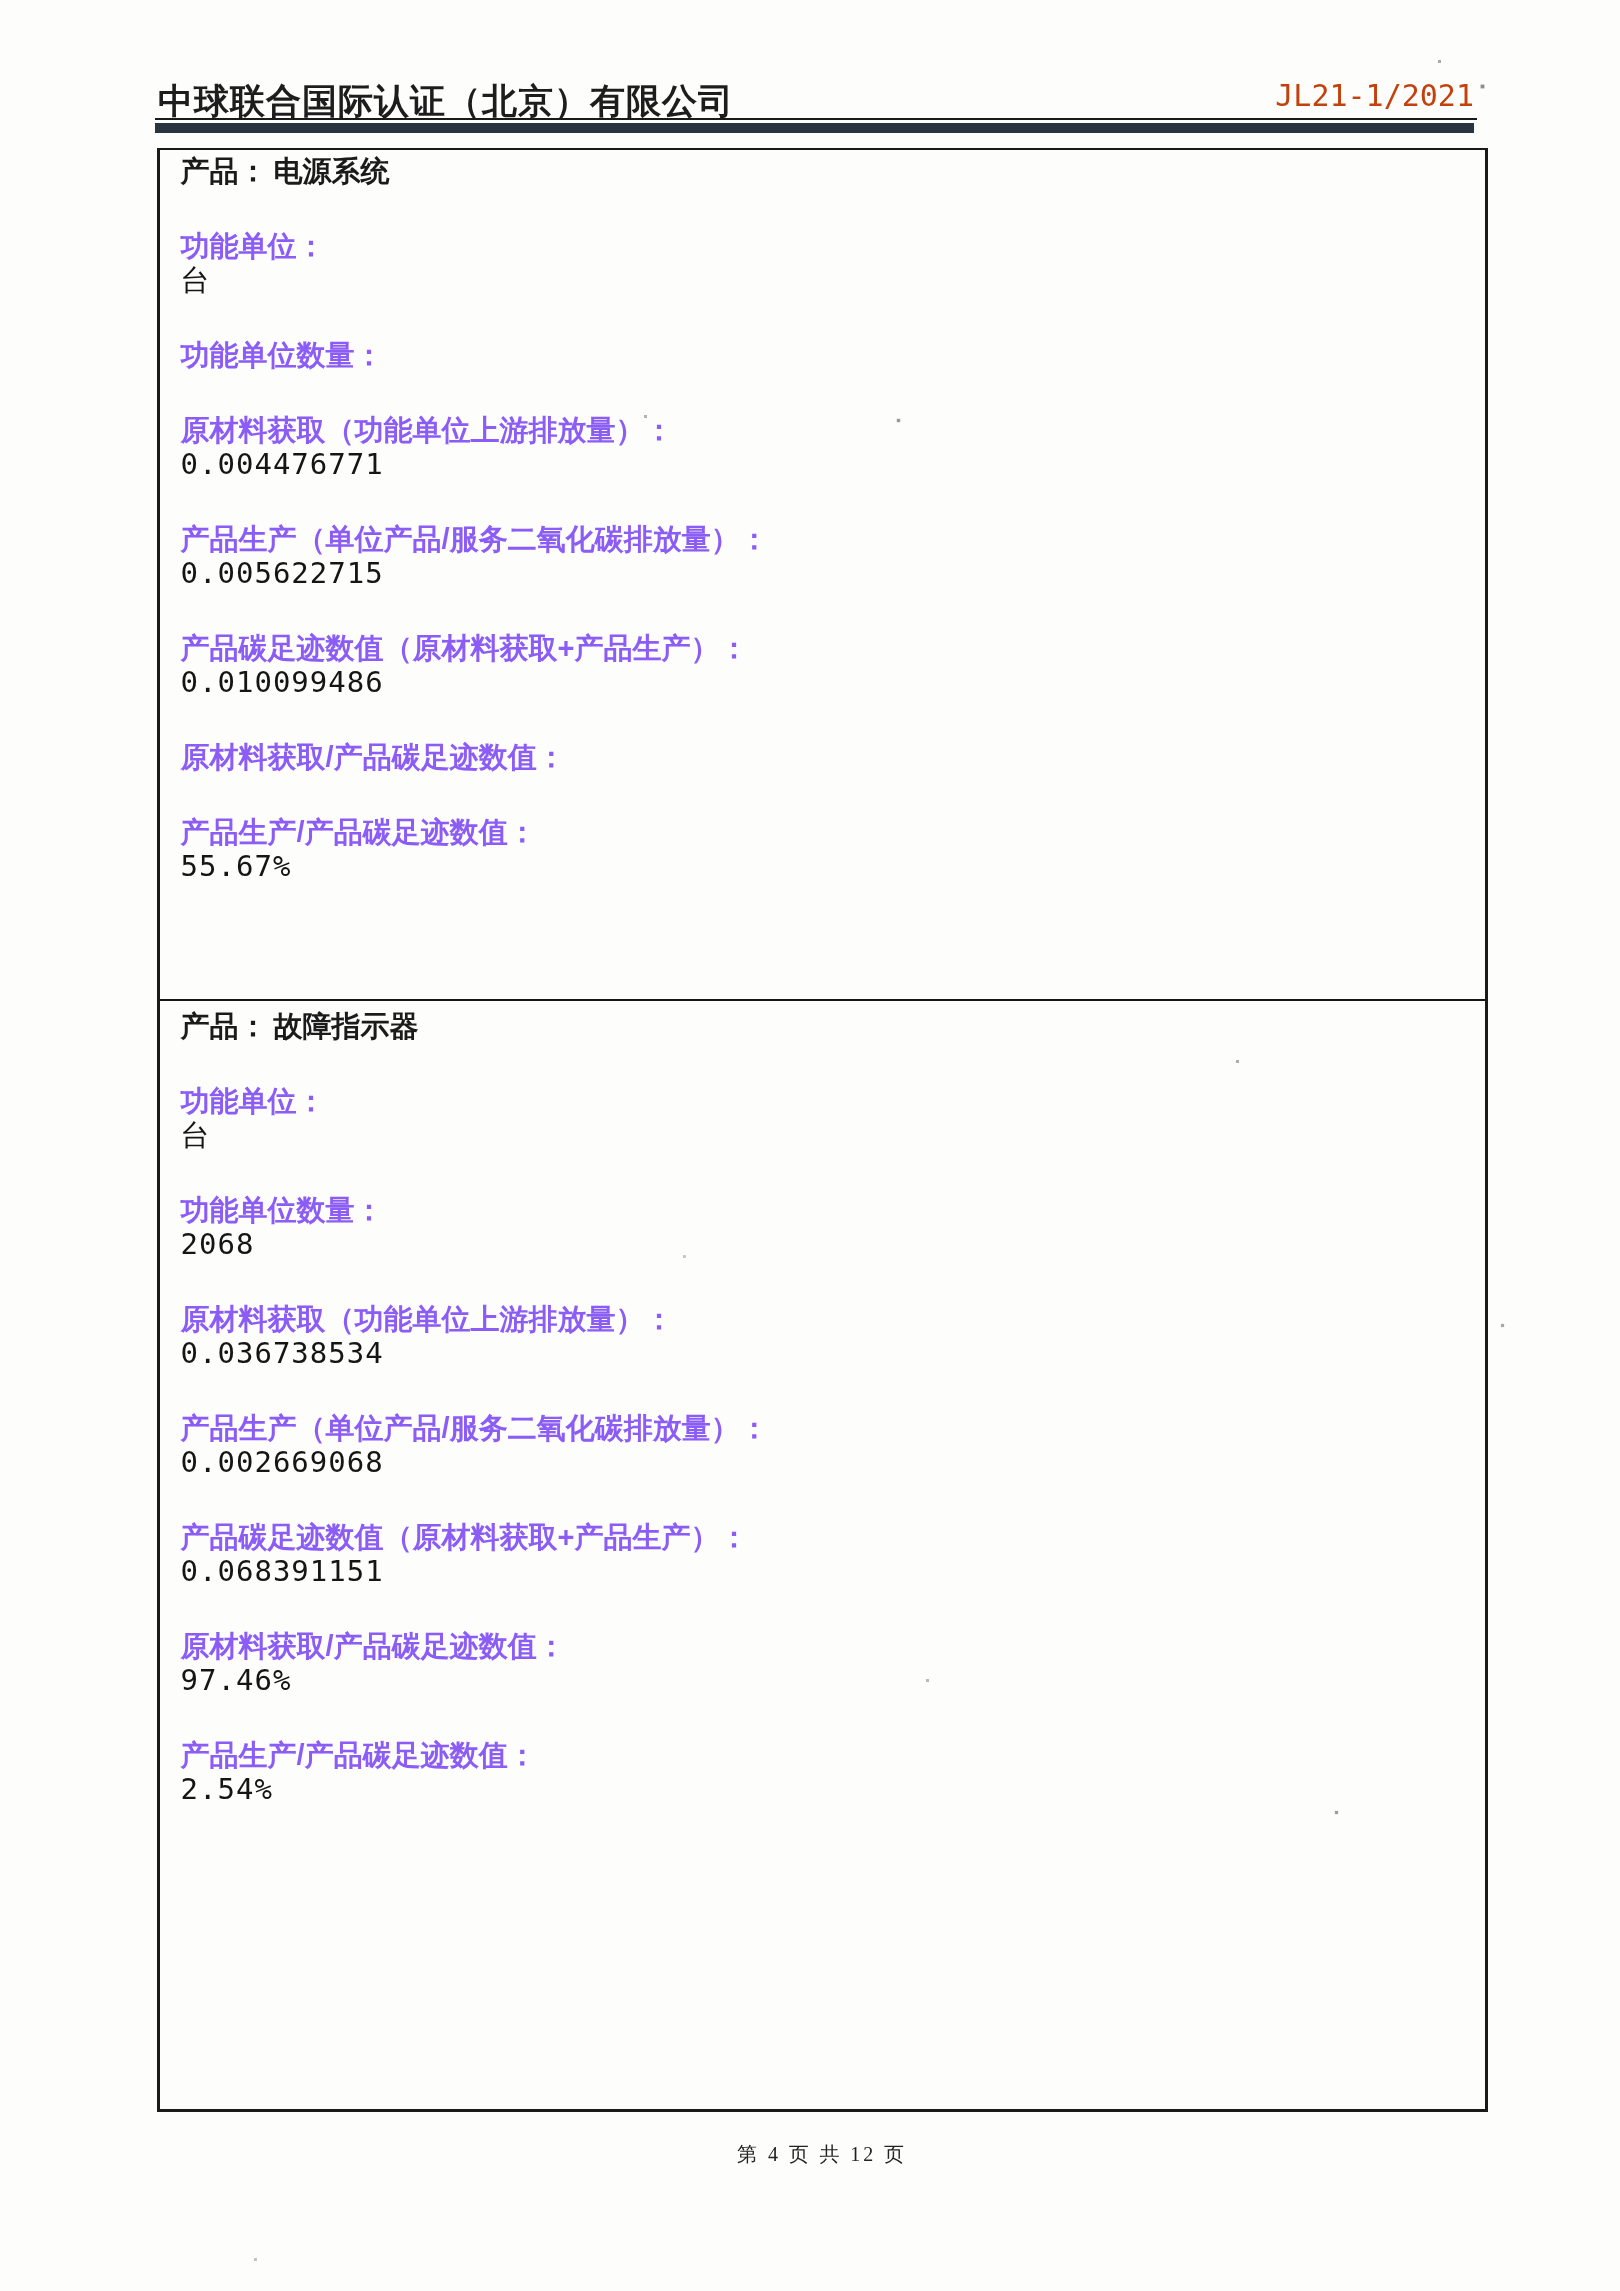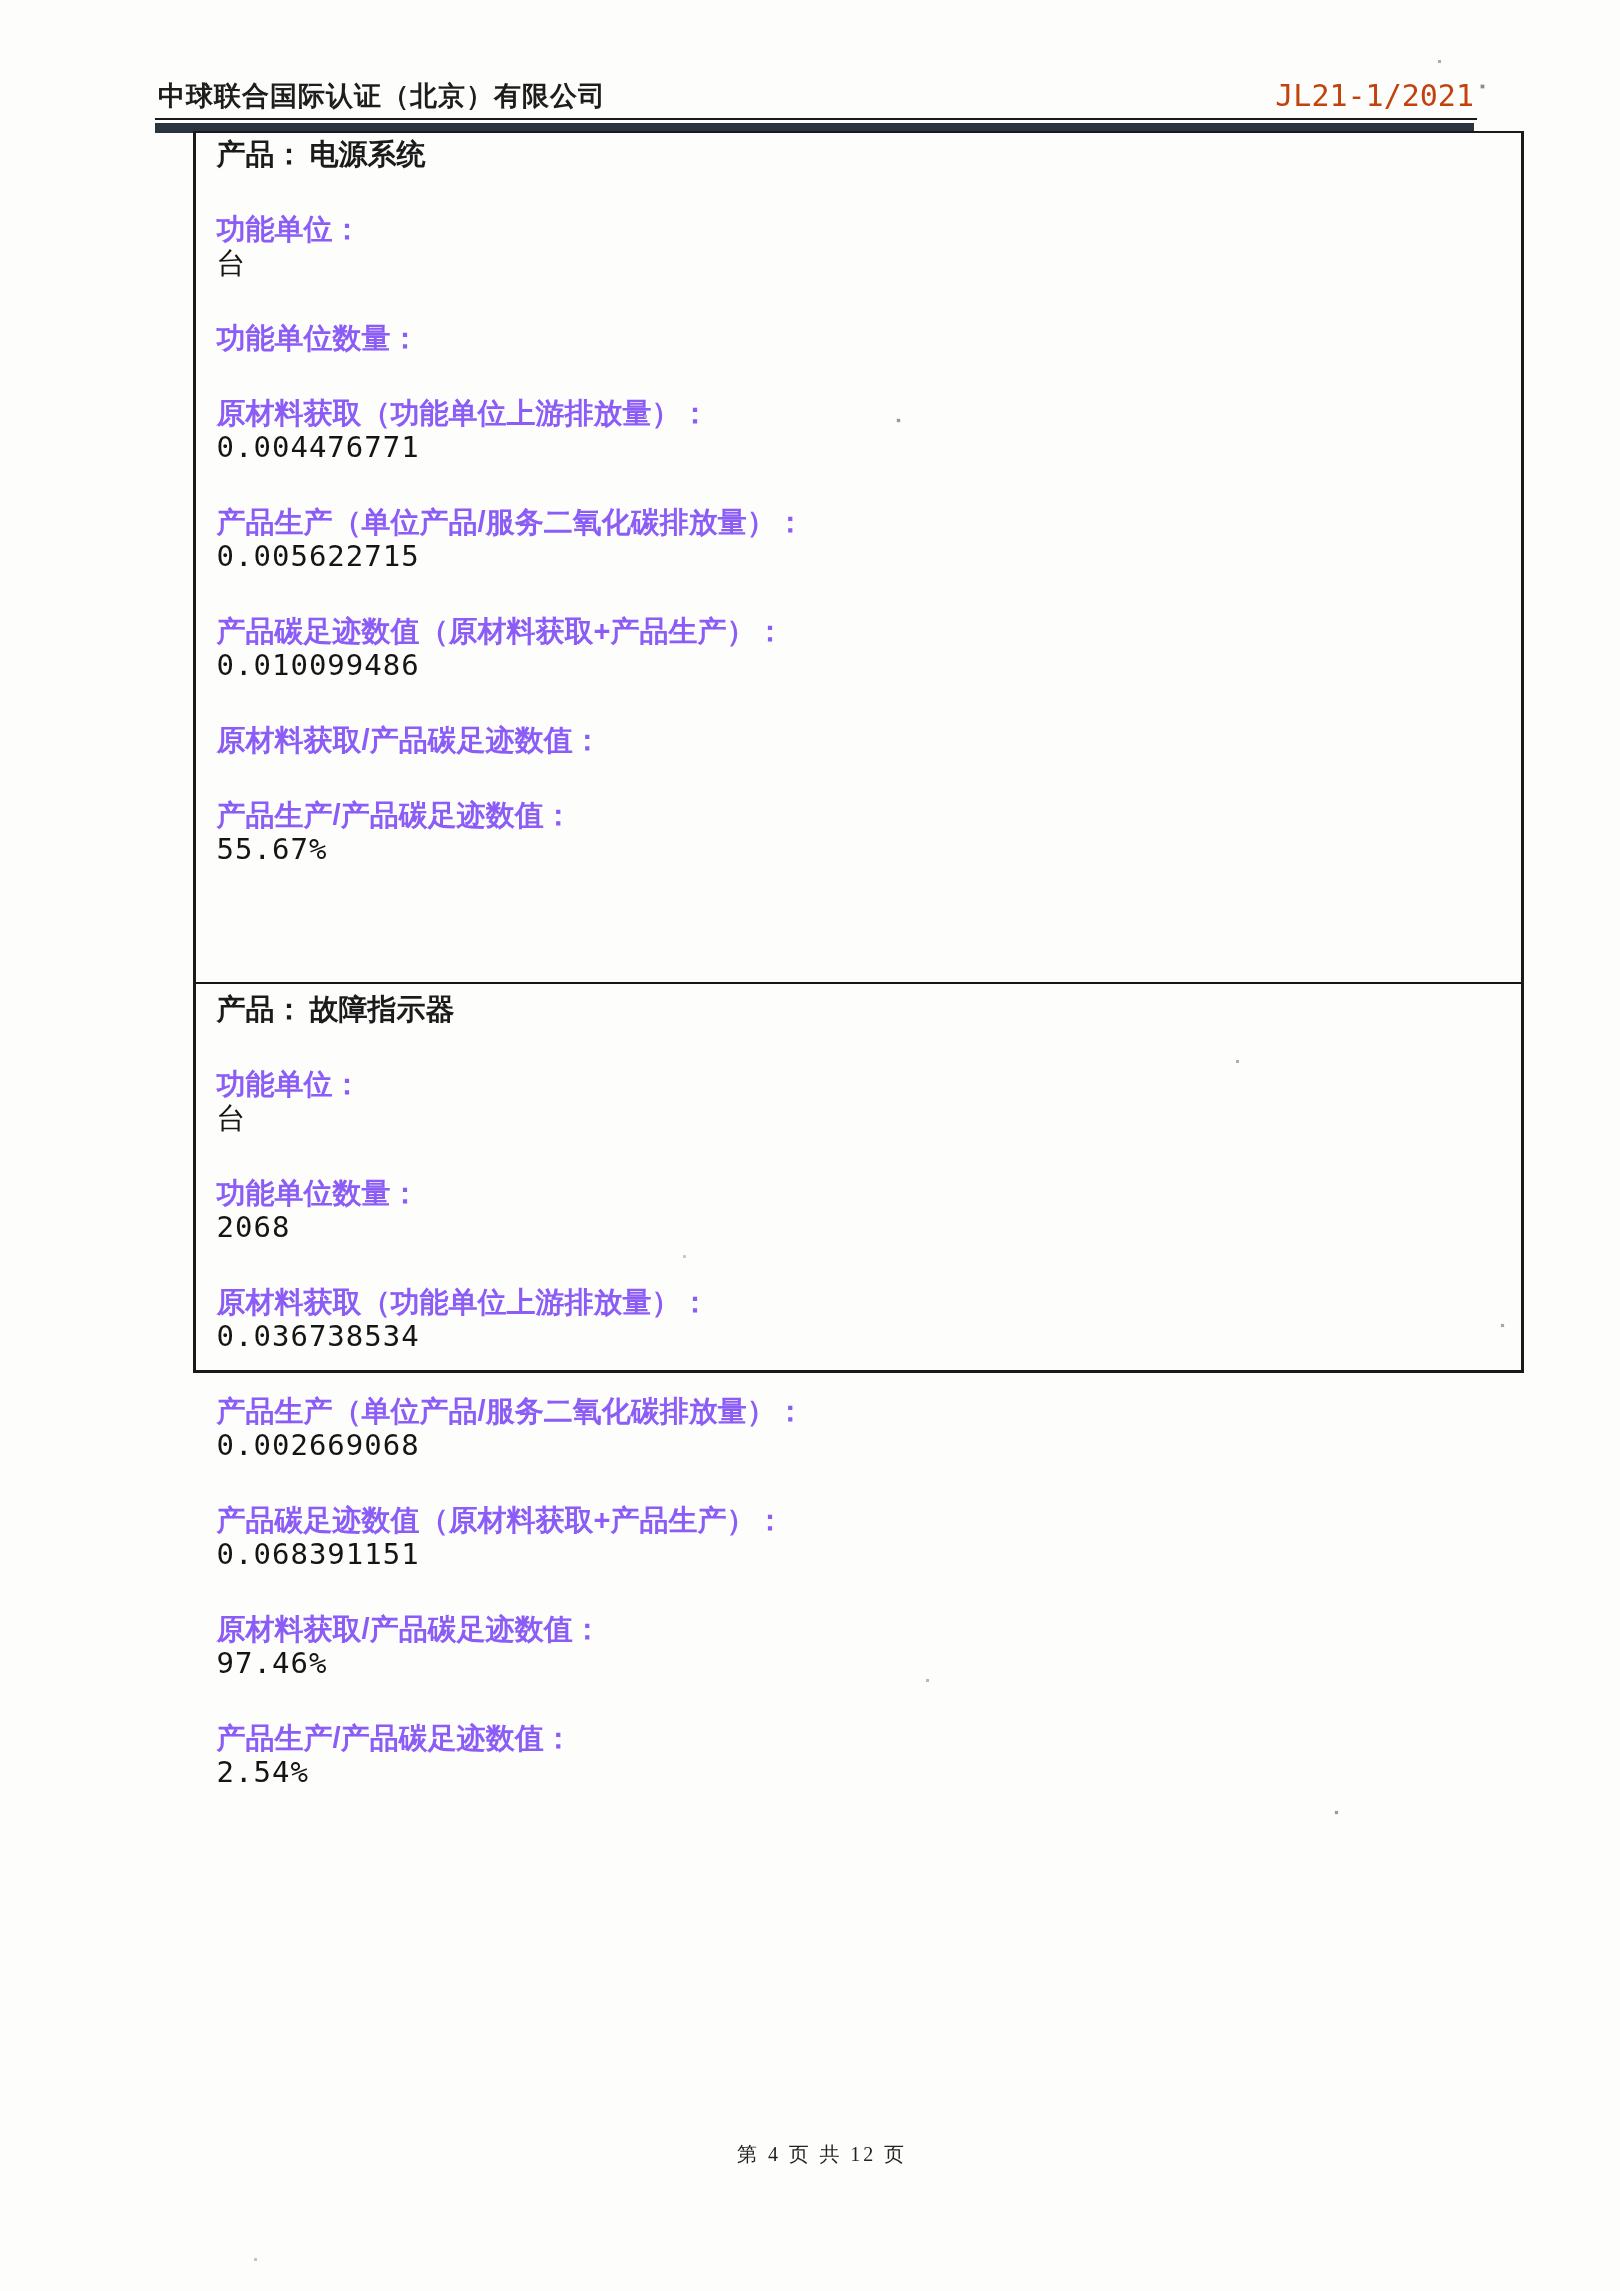--- a/index.html
+++ b/index.html
@@ -16,21 +16,21 @@
     overflow: hidden;
     font-family: "Liberation Sans", "DejaVu Sans", sans-serif;
     color: #1b1b1b;
   }
 
   
   .company-name {
     position: absolute;
     left: 158px;
     top: 78px;
-    font-size: 27px;
+    font-size: 35px;
     font-weight: bold;
     letter-spacing: 1px;
     color: #1d1d1d;
     white-space: nowrap;
   }
   .doc-number {
     position: absolute;
     right: 146px;
     top: 78px;
     font-size: 30px;
@@ -53,28 +53,27 @@
     top: 123px;
     width: 1319px;
     height: 9.8px;
     background: #2a3340;
   }
 
   
   .content-box {
     position: absolute;
     left: 157px;
-    top: 131px;
+    top: 148px;
     width: 1331px;
-    height: 1242px;
+    height: 1964px;
     box-sizing: border-box;
     border: 3.9px solid #1a1a1a;
     border-top-width: 2.9px;
     background: transparent;
-    margin-left: 36px;
   }
   .section {
     box-sizing: border-box;
     height: 849px;
     overflow: hidden;
     padding: 3.9px 19.6px 0 20.6px;
   }
   .section.second {
     border-top: 2px solid #161616;
     padding-top: 7.8px;

